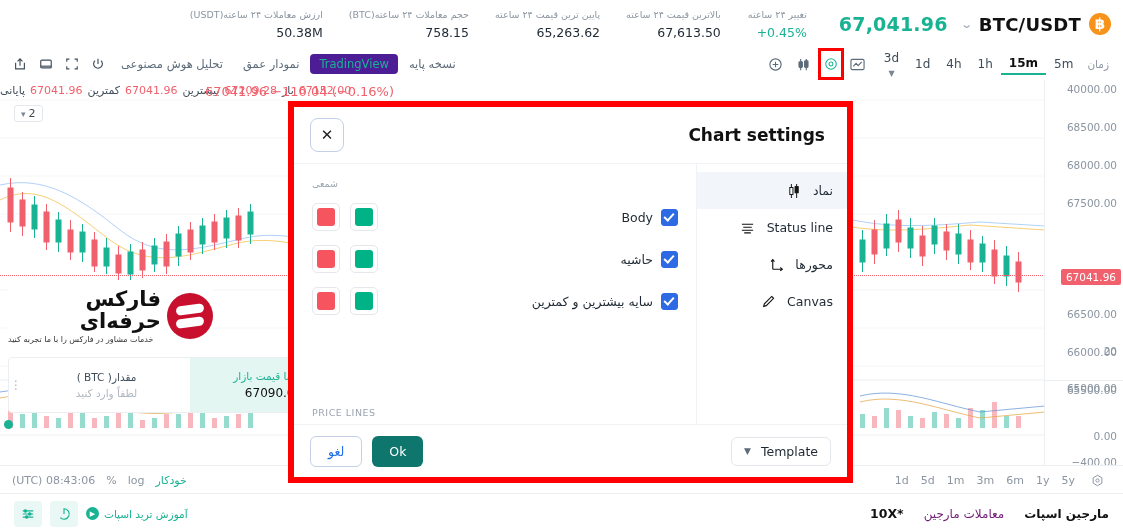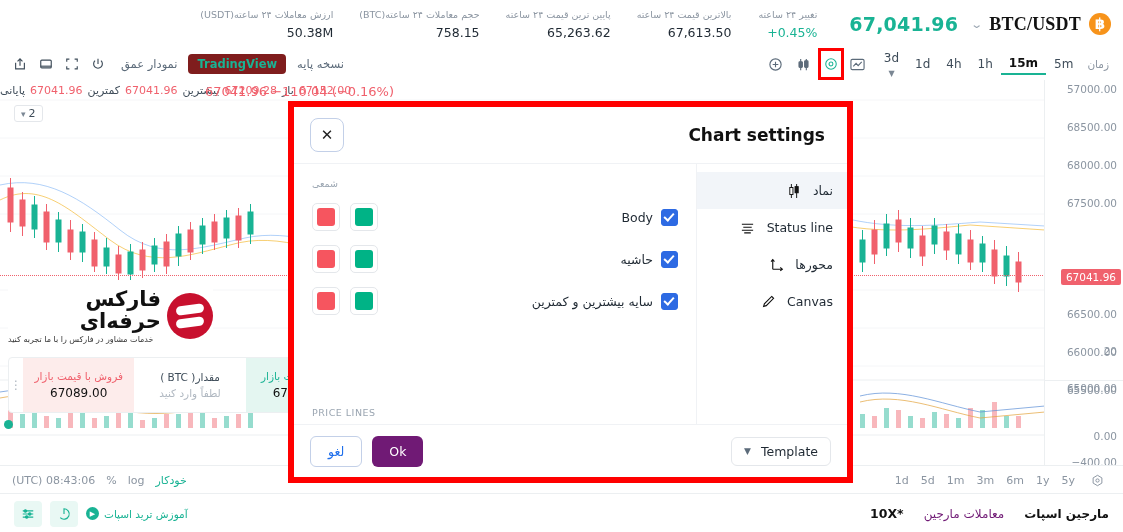--- a/index.html
+++ b/index.html
@@ -9,21 +9,21 @@
     font-size:12px;color:#1f2933;position:relative;
   }
   .app{position:relative;width:1123px;height:532px;}
 
   
   .header{position:absolute;left:0;top:0;width:1123px;height:48px;background:#fff;
     border-bottom:1px solid #eceff1;display:flex;flex-direction:row-reverse;align-items:center;}
   .pair-block{display:flex;flex-direction:row-reverse;align-items:center;gap:8px;padding:0 12px 0 6px;}
   .btc-icon{width:22px;height:22px;border-radius:50%;background:#f7931a;color:#fff;
     font-size:15px;font-weight:bold;display:flex;align-items:center;justify-content:center;line-height:1;}
-  .pair-name{font-size:18px;font-weight:bold;color:#111;letter-spacing:.2px;font-family:Liberation Serif, serif;}
+  .pair-name{font-size:18px;font-weight:bold;color:#111;letter-spacing:.2px;}
   .chev{color:#9aa5b1;font-size:11px;transform:scaleX(1.4);}
   .pair-price{font-size:19px;font-weight:bold;color:#19b394;margin-right:6px;letter-spacing:.2px;}
   .stat{display:flex;flex-direction:column;align-items:flex-end;margin-right:26px;min-width:60px;}
   .stat .lbl{font-size:9.5px;color:#8b95a1;direction:rtl;white-space:nowrap;}
   .stat .val{font-size:12.5px;color:#1f2933;margin-top:5px;font-weight:500;}
   .stat .val.up{color:#19b394;}
 
   
   .toolbar{position:absolute;left:0;top:48px;width:1123px;height:32px;background:#fff;
     border-bottom:1px solid #eceff1;display:flex;flex-direction:row-reverse;align-items:center;}
@@ -34,21 +34,21 @@
   .tf.dropdown{color:#3e4c59;display:flex;align-items:center;gap:4px;flex-direction:column;}
   .tf.dropdown .caret{font-size:8px;color:#7b8794;}
   .ticon{width:22px;height:22px;display:flex;align-items:center;justify-content:center;
     color:#5c6b7a;margin:0 3px;cursor:pointer;}
   .ticon.boxed{outline:3px solid #ff0000;outline-offset:0px;position:relative;width:20px;height:26px;}
   .ticon.boxed svg{color:#19b394;}
   .tools-right{display:flex;flex-direction:row-reverse;align-items:center;margin-right:4px;}
   .spacer{flex:1;}
   .tl-left{display:flex;flex-direction:row-reverse;align-items:center;gap:2px;padding-left:8px;}
   .tl-chip{font-size:11.5px;color:#5c6b7a;padding:3px 9px;border-radius:4px;direction:rtl;cursor:pointer;}
-  .tl-chip.green{color:#19b394;background:#7f1d1d;font-weight:700;}
+  .tl-chip.green{color:#19b394;background:#4c1d95;font-weight:400;}
   .tl-ic{width:24px;height:22px;display:flex;align-items:center;justify-content:center;color:#3e4c59;cursor:pointer;}
 
   
   .chart-area{position:absolute;left:0;top:80px;width:1123px;height:385px;background:#fff;overflow:hidden;text-decoration:underline;}
   .legend{position:absolute;top:4px;right:0;left:0;display:flex;flex-direction:row-reverse;
     gap:5px;font-size:11px;padding-right:6px;direction:rtl;white-space:nowrap;}
   .legend .lk{color:#3e4c59;}
   .legend .lv{color:#f0616d;}
   .ohlc-bar{position:absolute;top:4px;left:205px;font-size:13px;color:#f0616d;white-space:nowrap;}
 
@@ -146,21 +146,21 @@
     display:flex;align-items:center;justify-content:center;cursor:pointer;}
   .sw i{display:block;width:18px;height:18px;border-radius:3px;}
   .priceline-cap{font-size:9.5px;color:#9aa5b1;letter-spacing:.5px;text-align:left;margin-top:auto;
     padding-bottom:6px;}
   .m-foot{height:52px;border-top:1px solid #f0f2f5;display:flex;flex-direction:row-reverse;
     align-items:center;justify-content:space-between;padding:0 16px;}
   .tmpl{display:flex;flex-direction:row-reverse;align-items:center;gap:10px;border:1px solid #e4e7eb;
     border-radius:6px;padding:6px 12px;font-size:12.5px;color:#1f2933;cursor:pointer;}
   .tmpl .cv{font-size:9px;color:#5c6b7a;}
   .btns{display:flex;flex-direction:row-reverse;gap:10px;}
-  .btn-ok{background:#701a75;color:#fff;border:none;border-radius:6px;padding:7px 17px;
+  .btn-ok{background:#0f766e;color:#fff;border:none;border-radius:6px;padding:7px 17px;
     font-size:12.5px;cursor:pointer;font-family:inherit;}
   .btn-cancel{background:#fff;color:#1f6feb;border:1px solid #c3d0e8;border-radius:6px;
     padding:7px 17px;font-size:12.5px;cursor:pointer;font-family:inherit;direction:rtl;}
 </style>
 </head>
 <body>
 
 <div class="app">
 
   <div class="header">
@@ -234,20 +234,21 @@
         </svg>
       </span>
     </div>
 
     <div class="spacer"></div>
 
     <div class="tl-left">
       <span class="tl-chip">نسخه پایه</span>
       <span class="tl-chip green">TradingView</span>
       <span class="tl-chip">نمودار عمق</span>
+      <span class="tl-chip">تحلیل هوش مصنوعی</span>
       <span class="tl-ic">
         <svg width="14" height="14" viewBox="0 0 16 16" fill="none" stroke="currentColor" stroke-width="1.3">
           <path d="M8 2v6"></path>
             <path d="M4.6 4.2a5 5 0 106.8 0"></path>
         </svg>
       </span>
       <span class="tl-ic">
         <svg width="14" height="14" viewBox="0 0 16 16" fill="none" stroke="currentColor" stroke-width="1.3">
           <path d="M2 5.5V2.5h3M14 5.5V2.5h-3M2 10.5v3h3M14 10.5v3h-3"></path>
         </svg>
@@ -448,29 +449,25 @@
 
     <div class="trade">
       <div class="tw buy">
         <span class="t">خرید با قیمت بازار</span>
         <span class="v">67090.00</span>
       </div>
       <div class="tw mid">
         <span class="t">مقدار( BTC )</span>
         <span class="v">لطفاً وارد کنید</span>
       </div>
-      <div class="tw sell">
-        <span class="t">فروش با قیمت بازار</span>
-        <span class="v">67089.00</span>
-      </div>
       <div class="tw-handle">⋮</div>
     </div>
 
     <div class="price-axis">
-      <div class="pa-tick" style="top:3px;">57000.00</div>
+      <div class="pa-tick" style="top:3px;">40000.00</div>
       <div class="pa-tick" style="top:41px;">68500.00</div>
       <div class="pa-tick" style="top:79px;">68000.00</div>
       <div class="pa-tick" style="top:117px;">67500.00</div>
       <div class="pa-cur" style="top:189px;">67041.96</div>
       <div class="pa-tick" style="top:228px;">66500.00</div>
       <div class="pa-tick" style="top:266px;">66000.00</div>
       <div class="pa-tick" style="top:304px;">65500.00</div>
       <div class="axis-sep" style="top:300px;"></div>
       <div class="pa-tick" style="top:269px;opacity:0;"></div>
 

